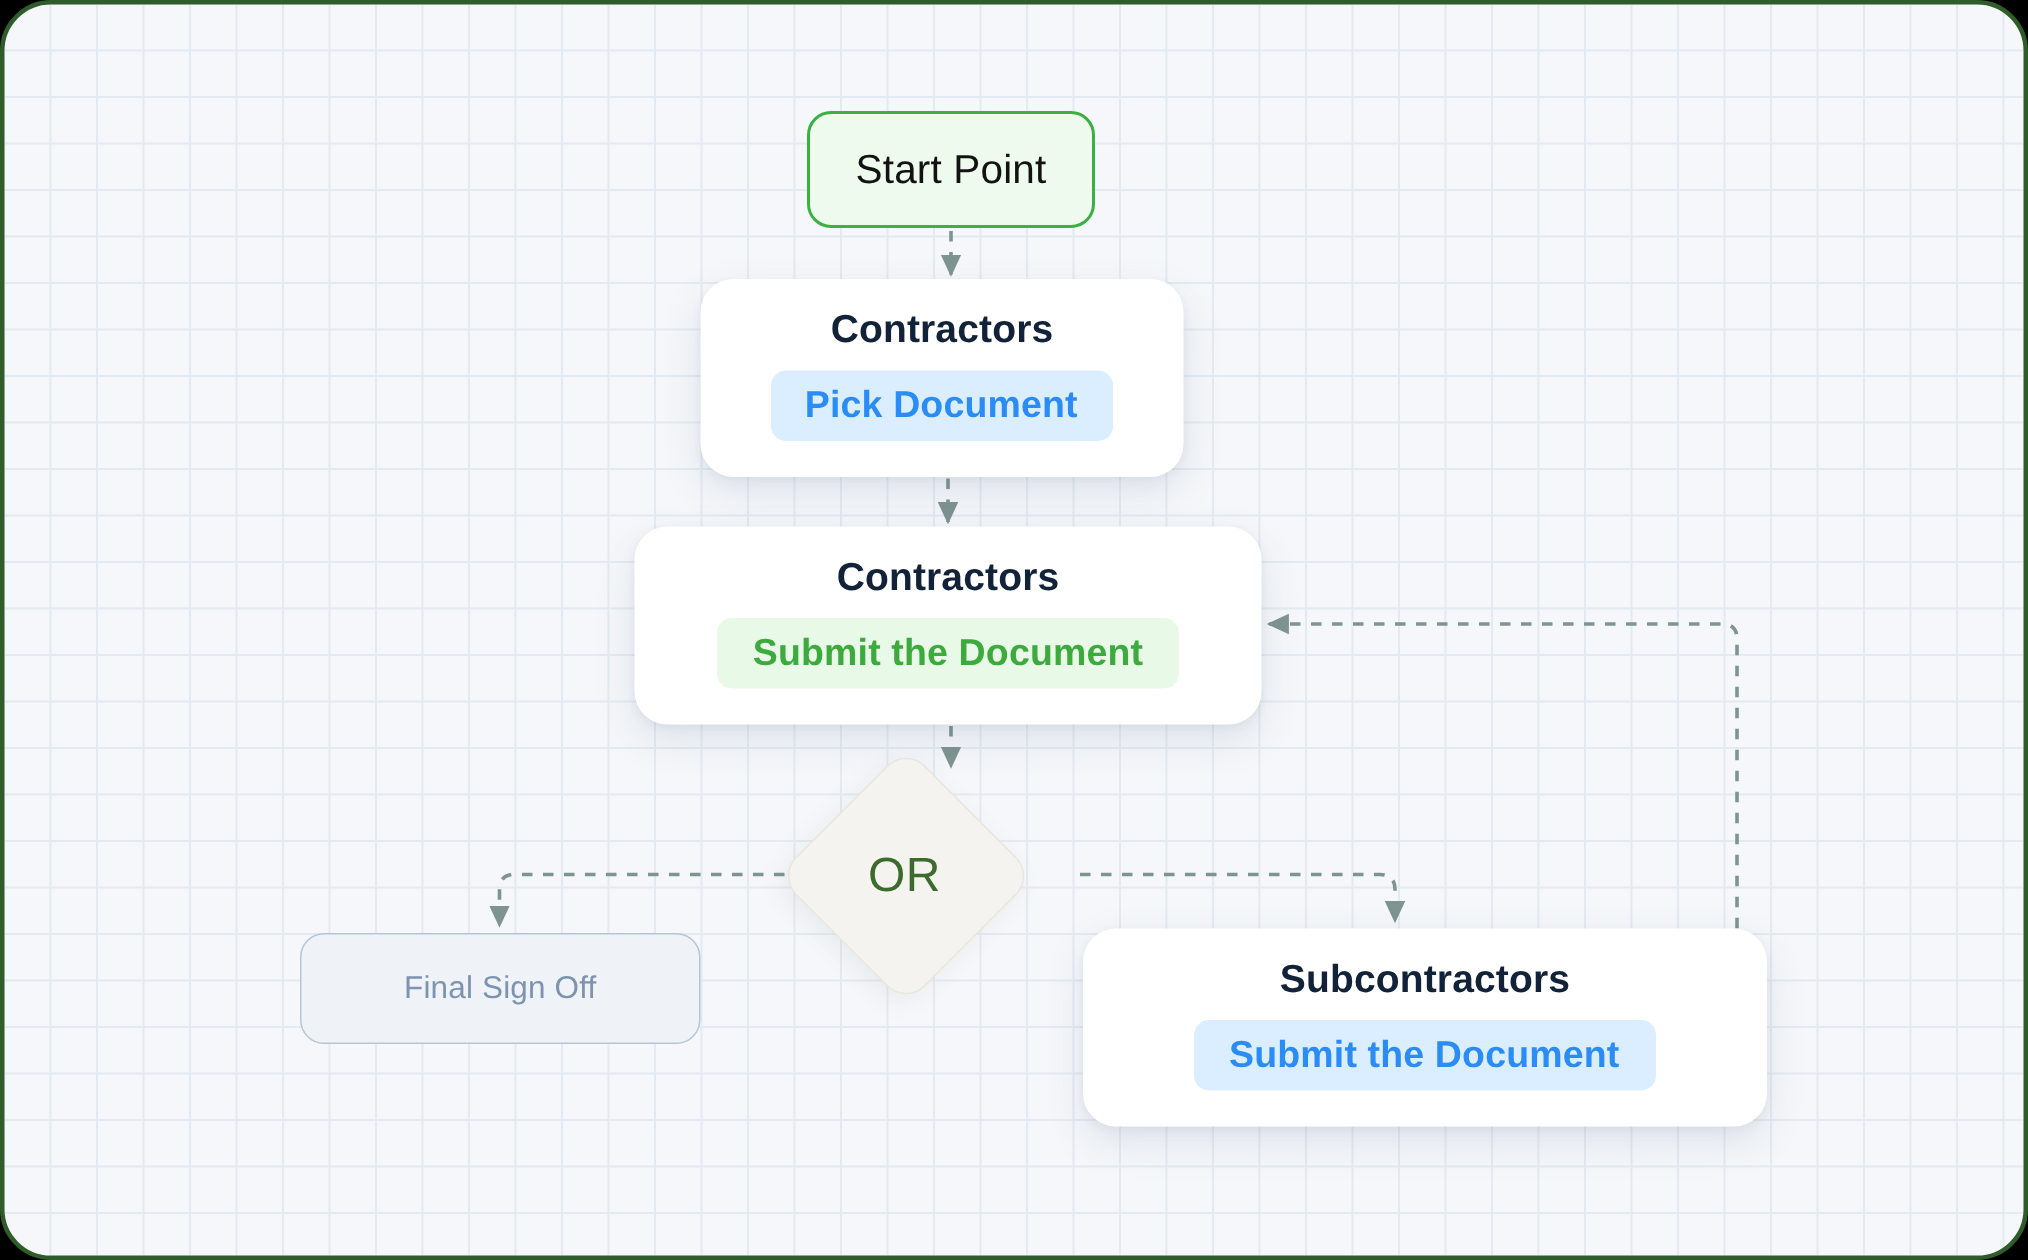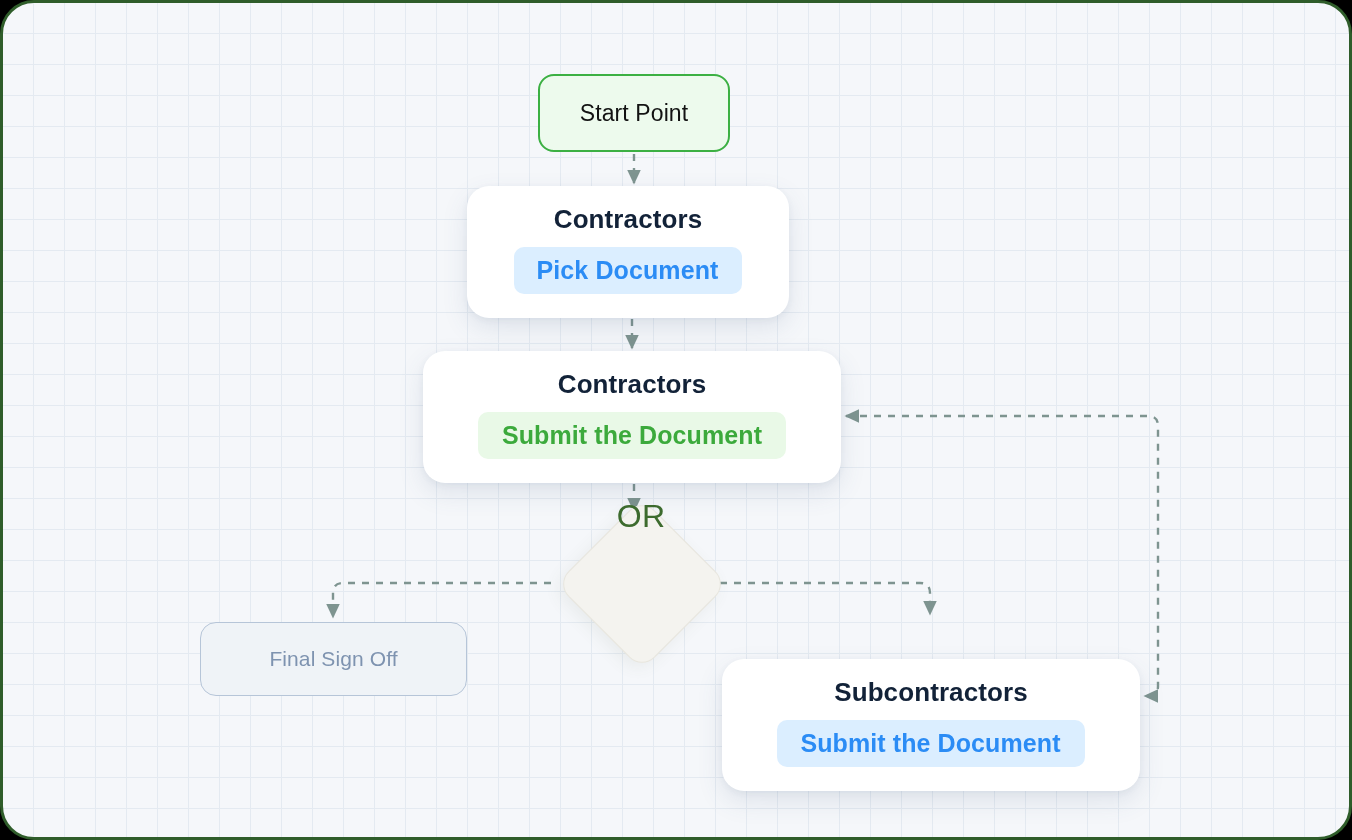--- a/index.html
+++ b/index.html
@@ -52,21 +52,21 @@
     width: 192px;
     height: 78px;
     background: #edfaed;
     border: 2.5px solid #3cb043;
     border-radius: 16px;
     display: flex;
     align-items: center;
     justify-content: center;
   }
   .node-start .label {
-    font-size: 23px;
+    font-size: 27px;
     font-weight: 500;
     color: #121212;
     letter-spacing: 0.1px;
   }
 
   
   .card {
     background: #ffffff;
     border-radius: 22px;
     box-shadow: 0 10px 26px rgba(70, 95, 130, 0.13),
@@ -113,32 +113,32 @@
   }
   .node-contractors-submit {
     left: 420px;
     top: 348px;
     width: 418px;
     height: 132px;
   }
   .node-subcontractors-submit {
     left: 719px;
     top: 616px;
-    width: 418px;
+    width: 456px;
     height: 132px;
-    margin-top: 40px;
   }
 
   
   .node-or {
-    left: 553px;
+    left: 515px;
     top: 495px;
     width: 170px;
     height: 170px;
     display: flex;
+    align-items: center;
     justify-content: center;
   }
   .node-or .diamond-shape {
     position: absolute;
     left: 25px;
     top: 25px;
     width: 120px;
     height: 120px;
     background: #f4f3ef;
     border: 1.5px solid #e8e6de;

